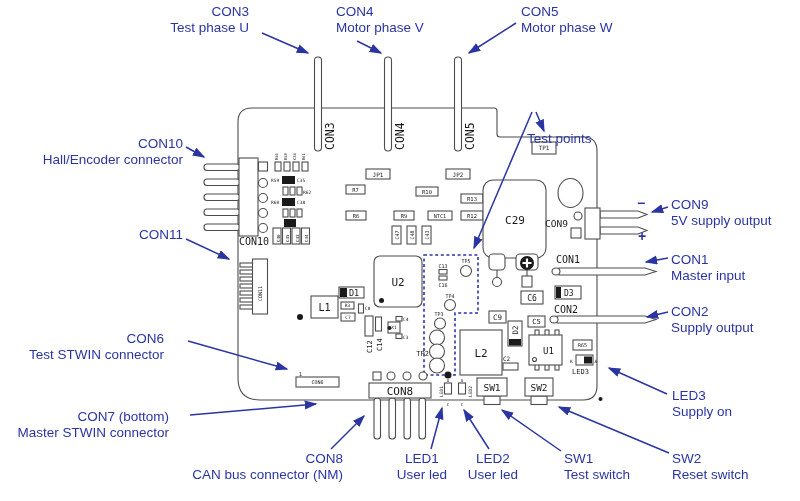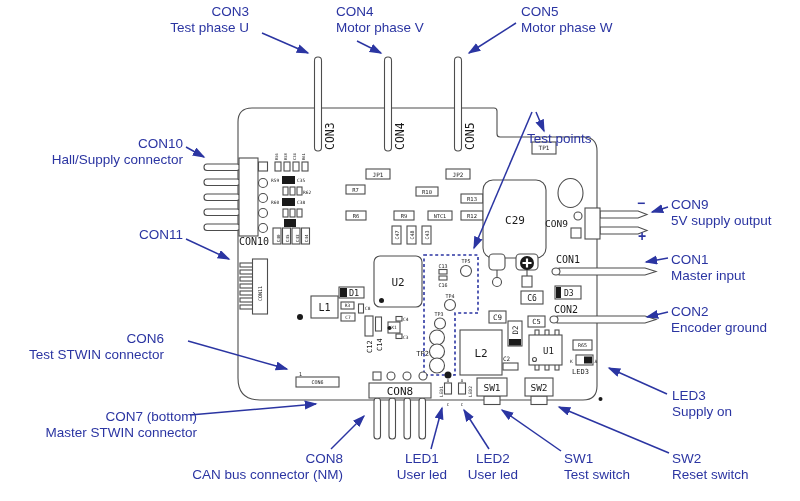--- a/index.html
+++ b/index.html
@@ -380,30 +380,30 @@
 </div>
 <div class="co" style="left:521px;top:4px;">
   <div>CON5</div>
   <div>Motor phase W</div>
 </div>
 <div class="co" style="left:527px;top:91px;margin-top:40px;">
   <div>Test points</div>
 </div>
 <div class="co r" style="right:617px;top:136px;">
   <div>CON10</div>
-  <div>Hall/Supply connector</div>
+  <div>Hall/Encoder connector</div>
 </div>
 <div class="co r" style="right:617px;top:227px;">
   <div>CON11</div>
 </div>
 <div class="co r" style="right:636px;top:331px;">
   <div>CON6</div>
   <div>Test STWIN connector</div>
 </div>
-<div class="co r" style="right:603px;top:409px;">
+<div class="co r" style="right:631px;top:409px;">
   <div>CON7 (bottom)</div>
   <div>Master STWIN connector</div>
 </div>
 <div class="co r" style="right:457px;top:451px;">
   <div>CON8</div>
   <div>CAN bus connector (NM)</div>
 </div>
 <div class="co c" style="left:372px;top:451px;width:100px;">
   <div>LED1</div>
   <div>User led</div>
@@ -423,21 +423,21 @@
 <div class="co" style="left:671px;top:197px;">
   <div>CON9</div>
   <div>5V supply output</div>
 </div>
 <div class="co" style="left:671px;top:252px;">
   <div>CON1</div>
   <div>Master input</div>
 </div>
 <div class="co" style="left:671px;top:304px;">
   <div>CON2</div>
-  <div>Encoder ground</div>
+  <div>Supply output</div>
 </div>
 <div class="co" style="left:672px;top:388px;">
   <div>LED3</div>
   <div>Supply on</div>
 </div>
 <div class="pol" style="left:637px;top:196px;">−</div>
 <div class="pol" style="left:638px;top:229px;">+</div>
 
 </div>
 

